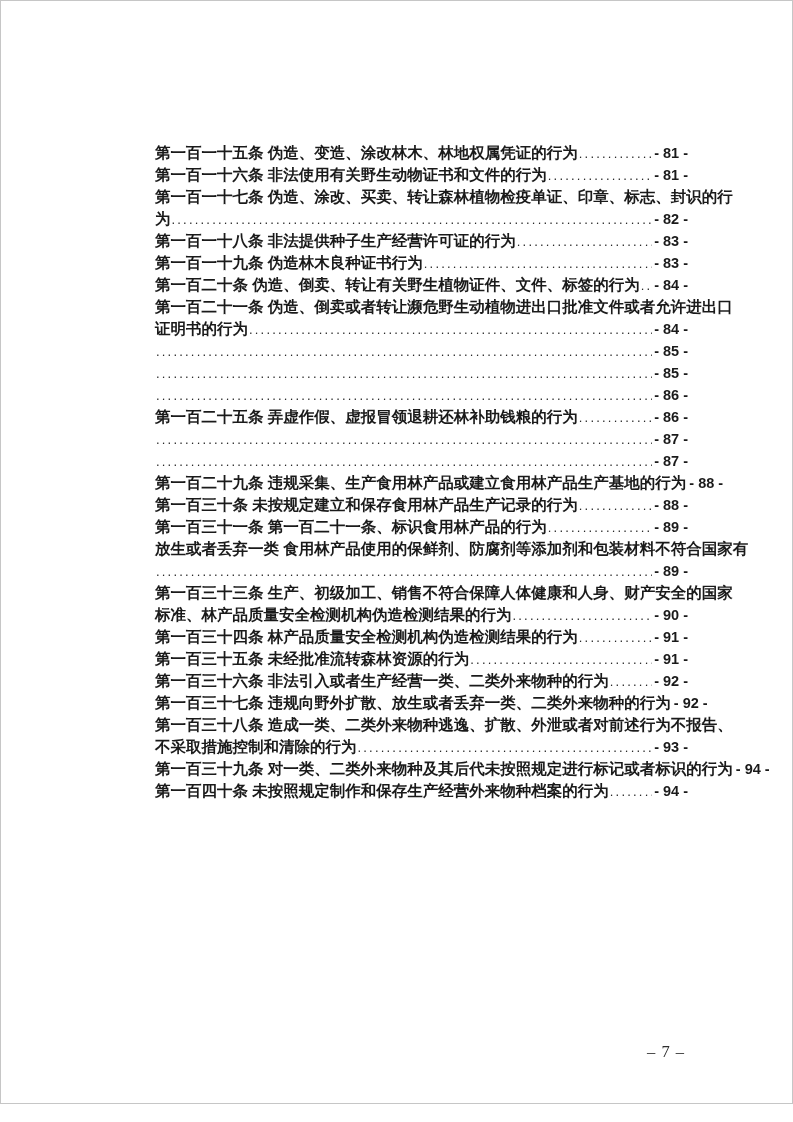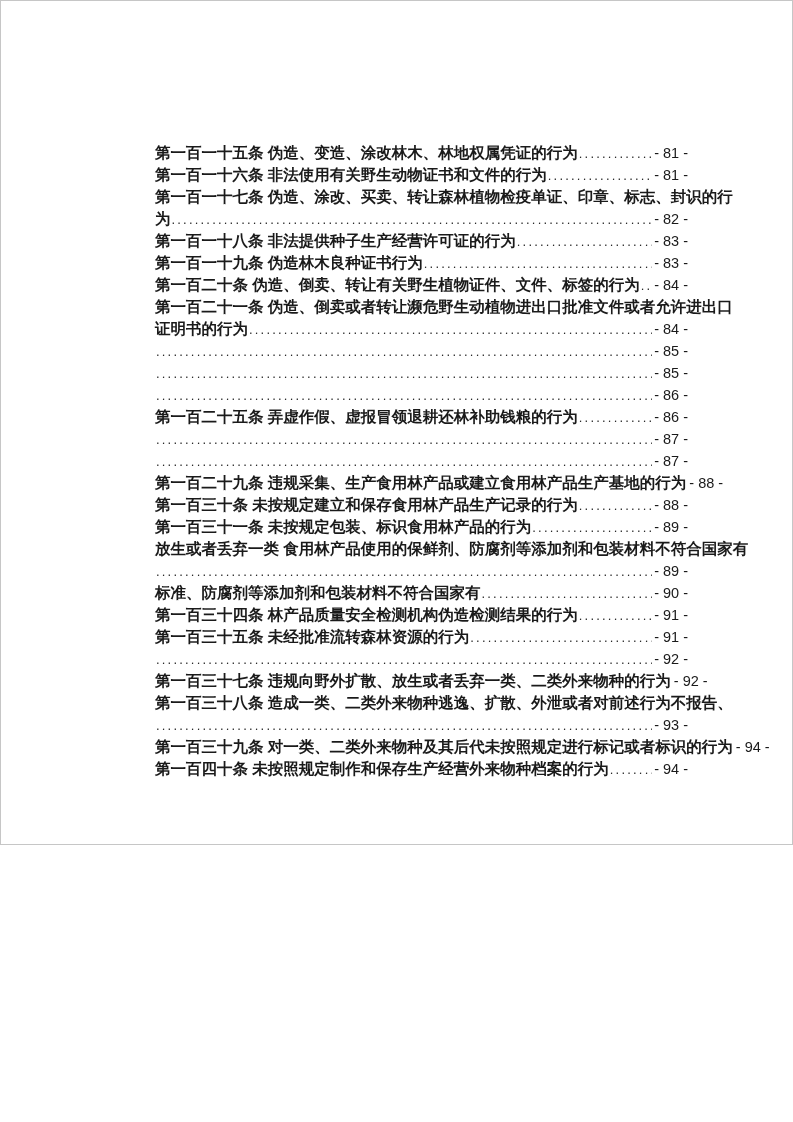--- a/index.html
+++ b/index.html
@@ -3,21 +3,21 @@
 <meta charset="utf-8">
 <style>
   html, body {
     margin: 0;
     padding: 0;
     background: #ffffff;
   }
   .page {
     position: relative;
     width: 793px;
-    height: 845px;
+    height: 1104px;
     box-sizing: border-box;
     background: #ffffff;
     border: 1px solid #c6c6c6;
     font-family: "Liberation Sans", sans-serif;
     overflow: hidden;
   }
   .toc {
     position: absolute;
     left: 154px;
     top: 141px;
@@ -50,21 +50,21 @@
     min-width: 0;
     overflow: hidden;
     margin: 0 1px;
     font-weight: 400;
     font-size: 13px;
     letter-spacing: 2.2px;
     color: #2a2a2a;
   }
   .pg {
     flex: 0 0 auto;
-    font-weight: 400;
+    font-weight: 700;
     font-size: 14.5px;
     color: #1a1a1a;
     padding-left: 1px;
   }
   .footer {
     position: absolute;
     left: 632px;
     top: 1041px;
     width: 66px;
     text-align: center;
@@ -146,55 +146,58 @@
         <span class="txt">第一百二十九条 违规采集、生产食用林产品或建立食用林产品生产基地的行为</span>
         <span class="leader">....................................................................................................................................................................................................................................................................</span>
         <span class="pg">- 88 -</span>
       </div>
       <div class="line last">
         <span class="txt">第一百三十条 未按规定建立和保存食用林产品生产记录的行为</span>
         <span class="leader">....................................................................................................................................................................................................................................................................</span>
         <span class="pg">- 88 -</span>
       </div>
       <div class="line last">
-        <span class="txt">第一百三十一条 未按规定包装、标识食用林产品的行为</span>
+        <span class="txt">第一百三十一条 第一百二十一条、标识食用林产品的行为</span>
         <span class="leader">....................................................................................................................................................................................................................................................................</span>
         <span class="pg">- 89 -</span>
       </div>
       <div class="line full"><span class="txt">放生或者丢弃一类 食用林产品使用的保鲜剂、防腐剂等添加剂和包装材料不符合国家有</span></div>
       <div class="line last">
         <span class="leader">....................................................................................................................................................................................................................................................................</span>
         <span class="pg">- 89 -</span>
       </div>
-      <div class="line last">
-        <span class="txt">标准、防腐剂等添加剂和包装材料不符合国家有</span>
+      <div class="line full"><span class="txt">第一百三十三条 生产、初级加工、销售不符合保障人体健康和人身、财产安全的国家</span></div>
+      <div class="line last">
+        <span class="txt">标准、林产品质量安全检测机构伪造检测结果的行为</span>
         <span class="leader">....................................................................................................................................................................................................................................................................</span>
         <span class="pg">- 90 -</span>
       </div>
       <div class="line last">
         <span class="txt">第一百三十四条 林产品质量安全检测机构伪造检测结果的行为</span>
         <span class="leader">....................................................................................................................................................................................................................................................................</span>
         <span class="pg">- 91 -</span>
       </div>
       <div class="line last">
         <span class="txt">第一百三十五条 未经批准流转森林资源的行为</span>
         <span class="leader">....................................................................................................................................................................................................................................................................</span>
         <span class="pg">- 91 -</span>
       </div>
       <div class="line last">
+        <span class="txt">第一百三十六条 非法引入或者生产经营一类、二类外来物种的行为</span>
         <span class="leader">....................................................................................................................................................................................................................................................................</span>
         <span class="pg">- 92 -</span>
       </div>
       <div class="line last">
         <span class="txt">第一百三十七条 违规向野外扩散、放生或者丢弃一类、二类外来物种的行为</span>
         <span class="leader">....................................................................................................................................................................................................................................................................</span>
         <span class="pg">- 92 -</span>
       </div>
       <div class="line full"><span class="txt">第一百三十八条 造成一类、二类外来物种逃逸、扩散、外泄或者对前述行为不报告、</span></div>
       <div class="line last">
+        <span class="txt">不采取措施控制和清除的行为</span>
         <span class="leader">....................................................................................................................................................................................................................................................................</span>
         <span class="pg">- 93 -</span>
       </div>
       <div class="line last">
         <span class="txt">第一百三十九条 对一类、二类外来物种及其后代未按照规定进行标记或者标识的行为</span>
         <span class="leader">....................................................................................................................................................................................................................................................................</span>
         <span class="pg">- 94 -</span>
       </div>
       <div class="line last">
         <span class="txt">第一百四十条 未按照规定制作和保存生产经营外来物种档案的行为</span>

